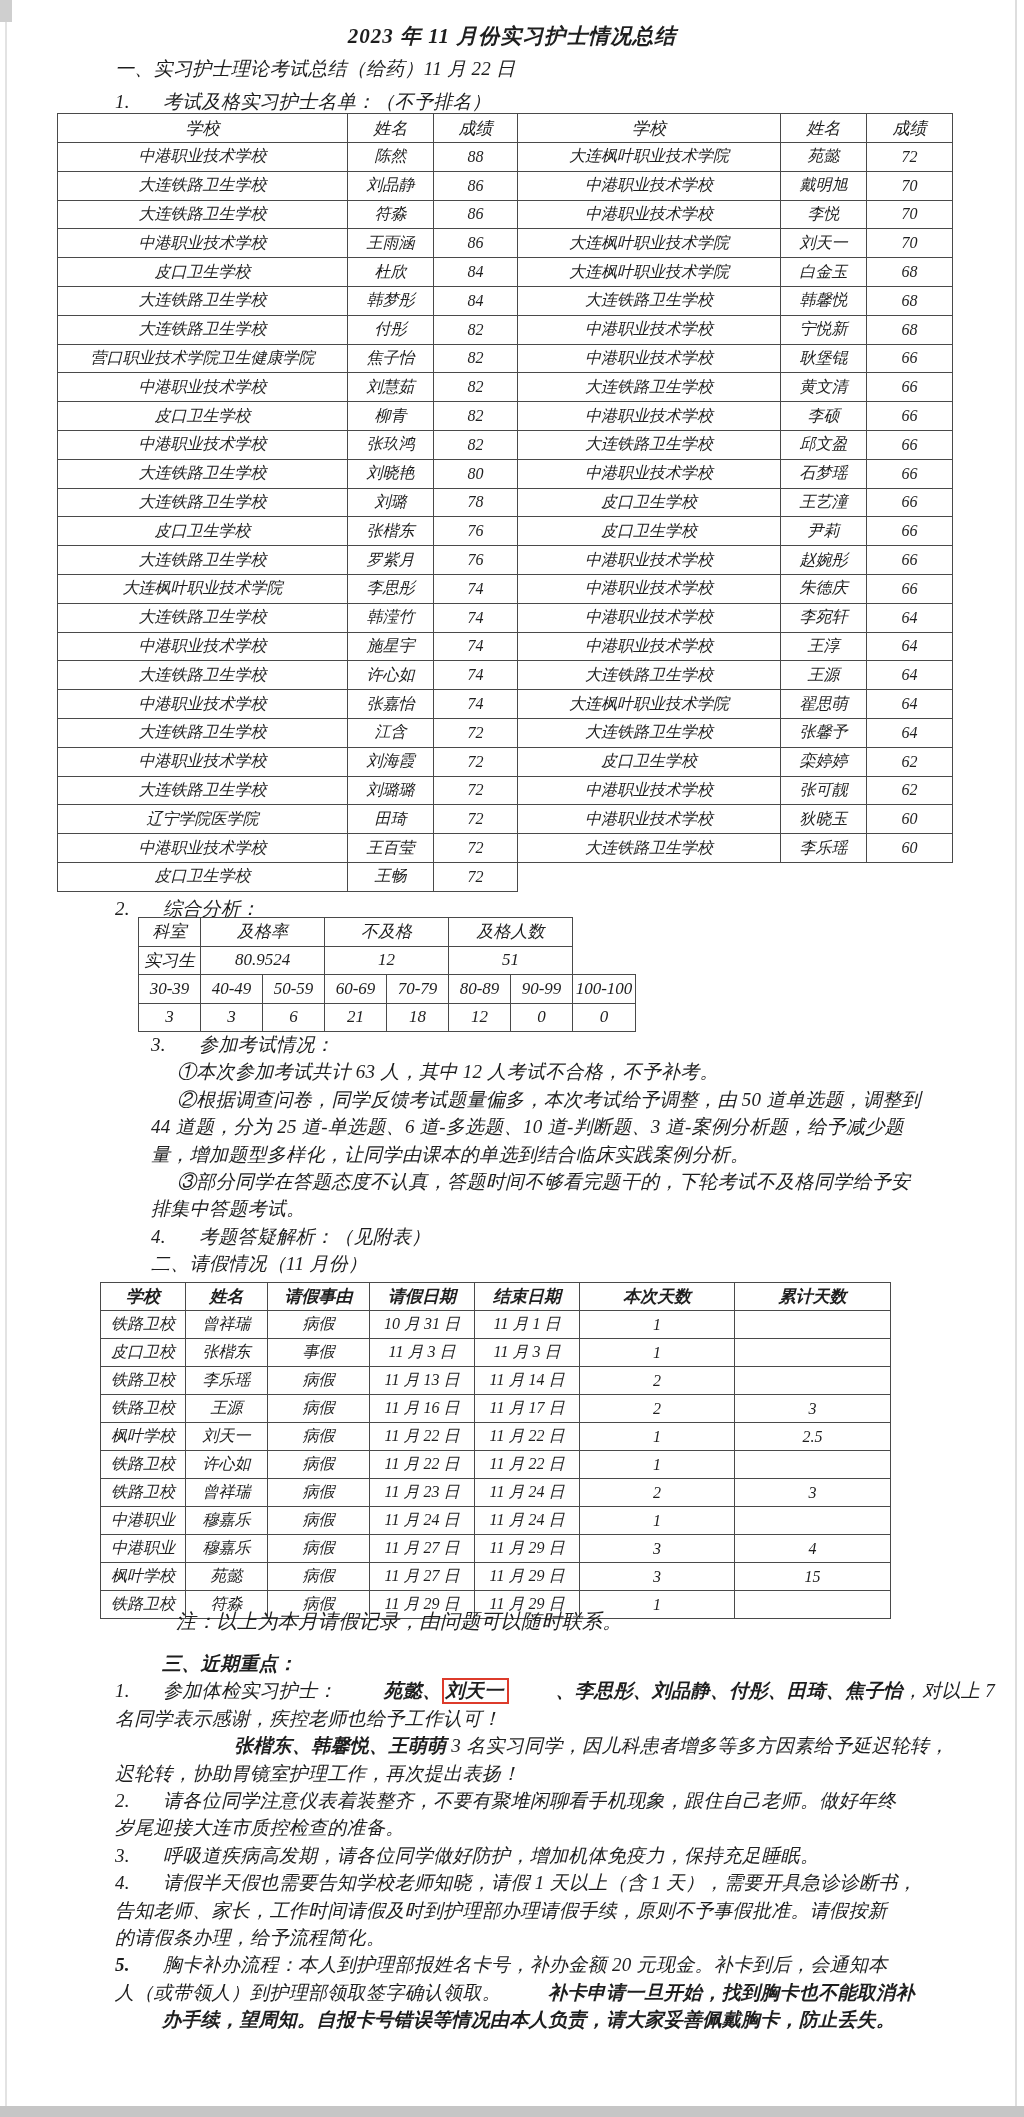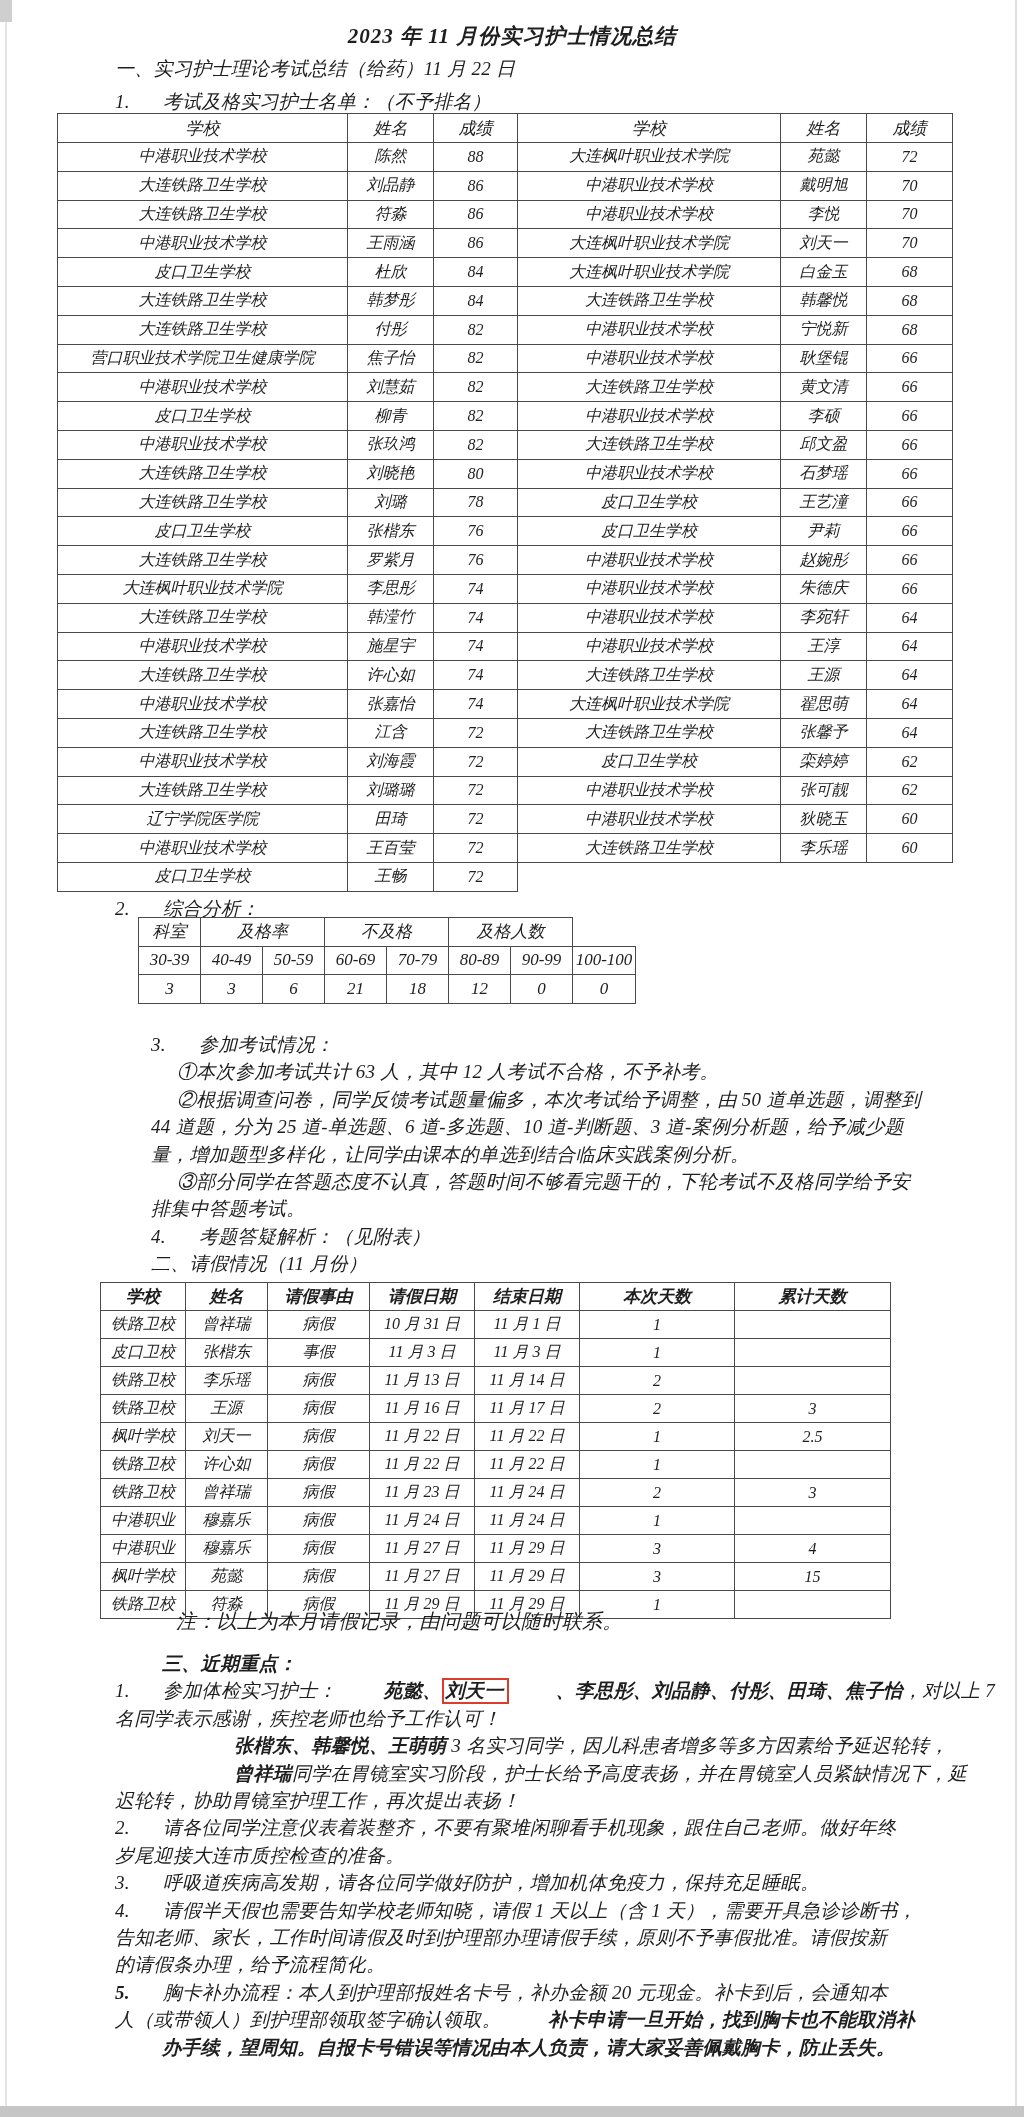--- a/index.html
+++ b/index.html
@@ -332,20 +332,27 @@
   </colgroup>
   <tbody>
       <tr>
     <td>科室</td>
     <td colspan="2">及格率</td>
     <td colspan="2">不及格</td>
     <td colspan="2">及格人数</td>
     <td class="ghost"></td>
   </tr>
   <tr>
+    <td>实习生</td>
+    <td colspan="2">80.9524</td>
+    <td colspan="2">12</td>
+    <td colspan="2">51</td>
+    <td class="ghost"></td>
+  </tr>
+  <tr>
     <td>30-39</td>
     <td>40-49</td>
     <td>50-59</td>
     <td>60-69</td>
     <td>70-79</td>
     <td>80-89</td>
     <td>90-99</td>
     <td>100-100</td>
   </tr>
   <tr>
@@ -527,21 +534,20 @@
       <div class="tl"><span class="b">三、近期重点：</span></div>
     </div>
   <div>
       <div class="tl"><span class="num">1.</span><span>参加体检实习护士：</span><span class="b">苑懿、</span><span class="box">刘天一</span><span class="b">、李思彤、刘品静、付彤、田琦、焦子怡</span><span>，对以上 7</span></div>
       <div class="tl"><span>名同学表示感谢，疾控老师也给予工作认可！</span></div>
     </div>
   <div>
       <div class="tl"><span class="ind"></span><span class="b">张楷东、韩馨悦、王萌萌</span><span> 3 名实习同学，因儿科患者增多等多方因素给予延迟轮转，</span></div>
     </div>
   <div>
-      <div class="tl"><span class="ind"></span><span class="b">曾祥瑞</span><span>同学在胃镜室实习阶段，护士长给予高度表扬，并在胃镜室人员紧缺情况下，延</span></div>
       <div class="tl"><span>迟轮转，协助胃镜室护理工作，再次提出表扬！</span></div>
     </div>
   <div>
       <div class="tl"><span class="num">2.</span><span>请各位同学注意仪表着装整齐，不要有聚堆闲聊看手机现象，跟住自己老师。做好年终</span></div>
       <div class="tl"><span>岁尾迎接大连市质控检查的准备。</span></div>
     </div>
   <div>
       <div class="tl"><span class="num">3.</span><span>呼吸道疾病高发期，请各位同学做好防护，增加机体免疫力，保持充足睡眠。</span></div>
     </div>
   <div>

